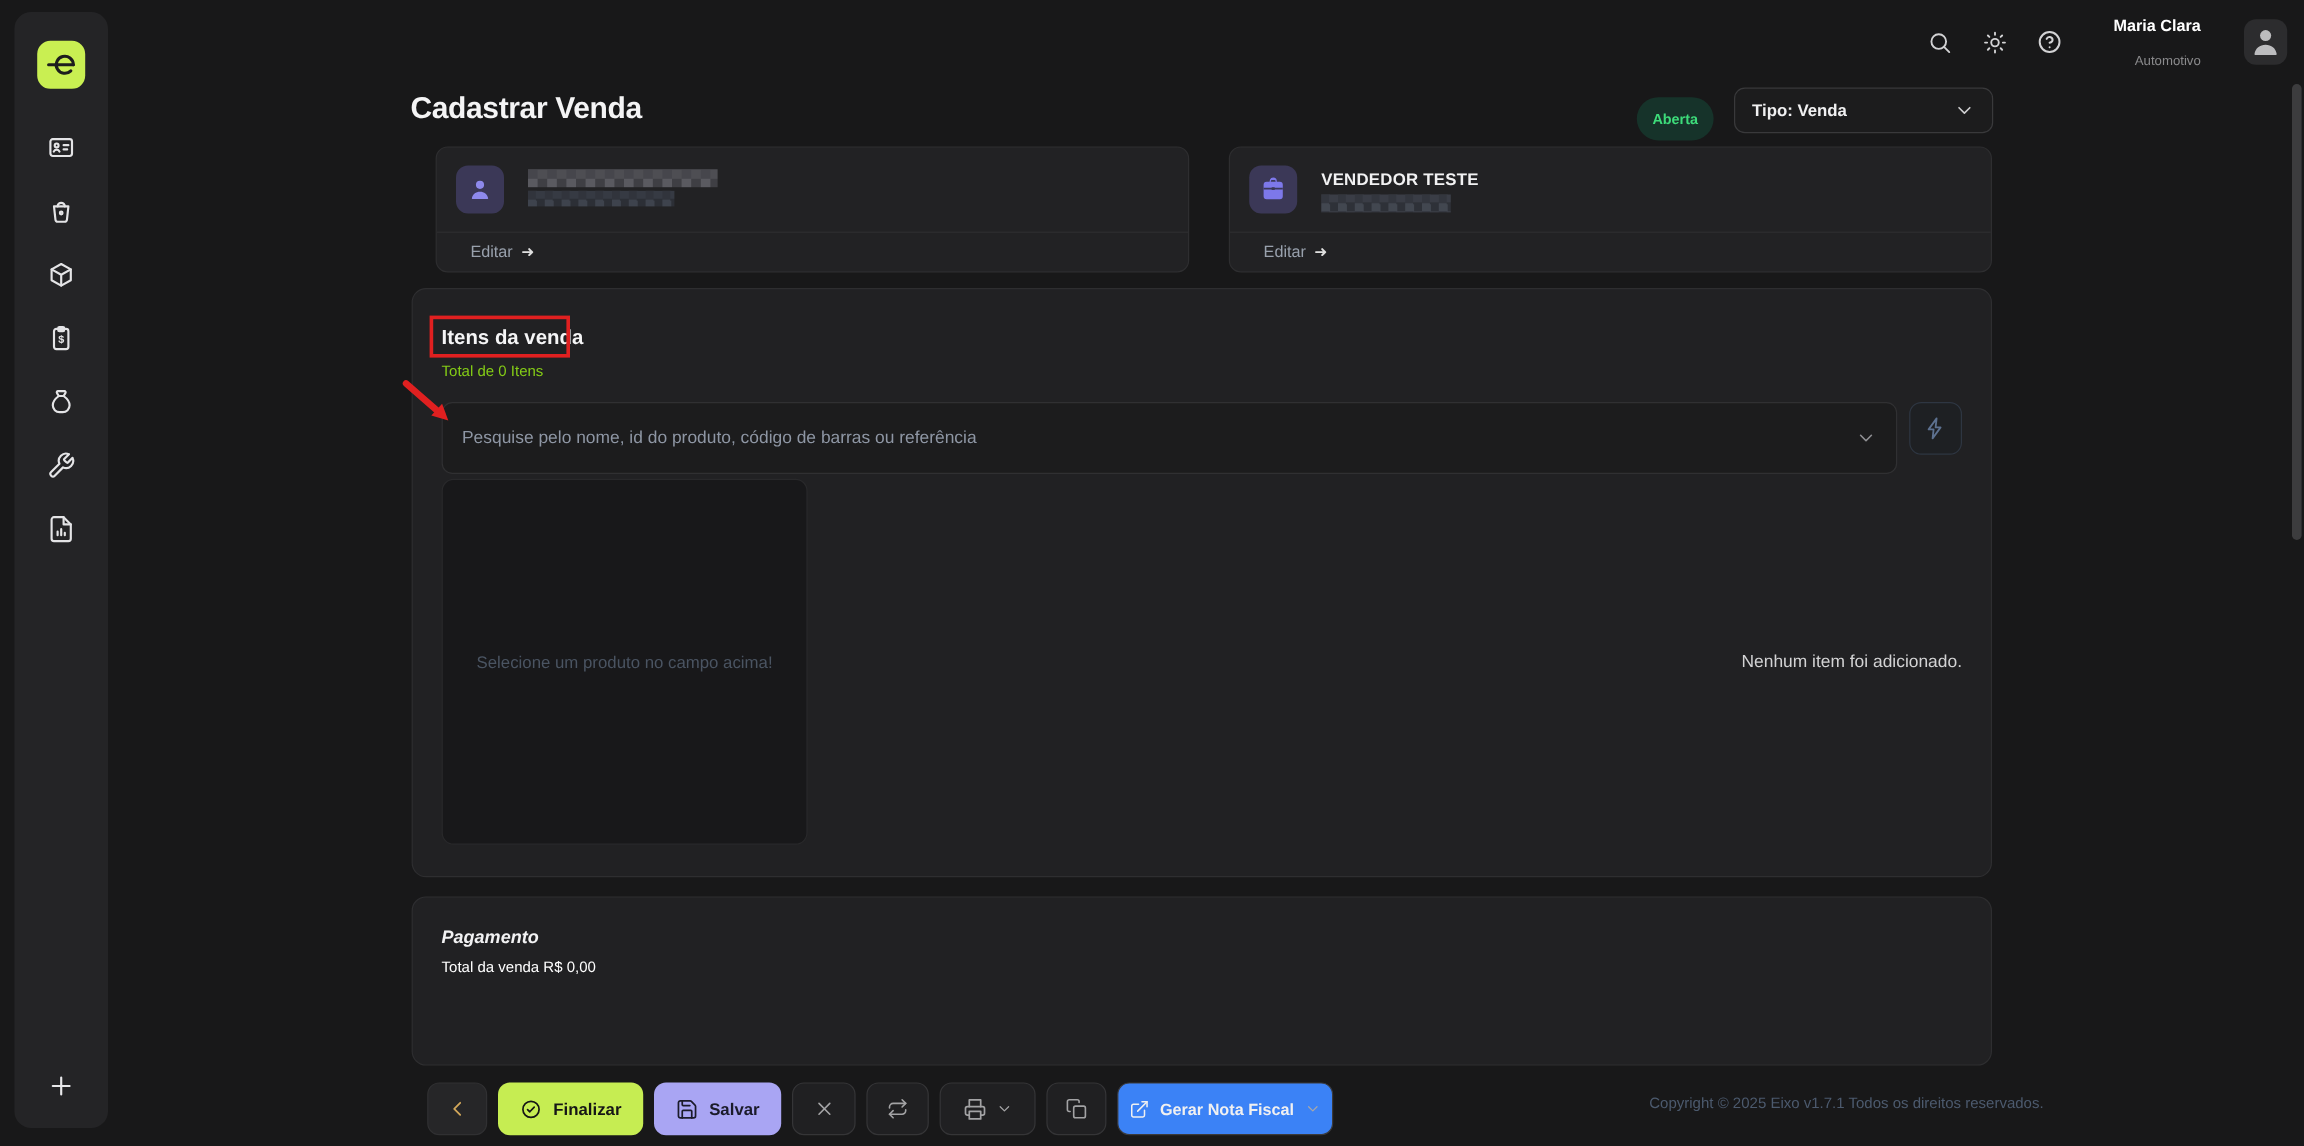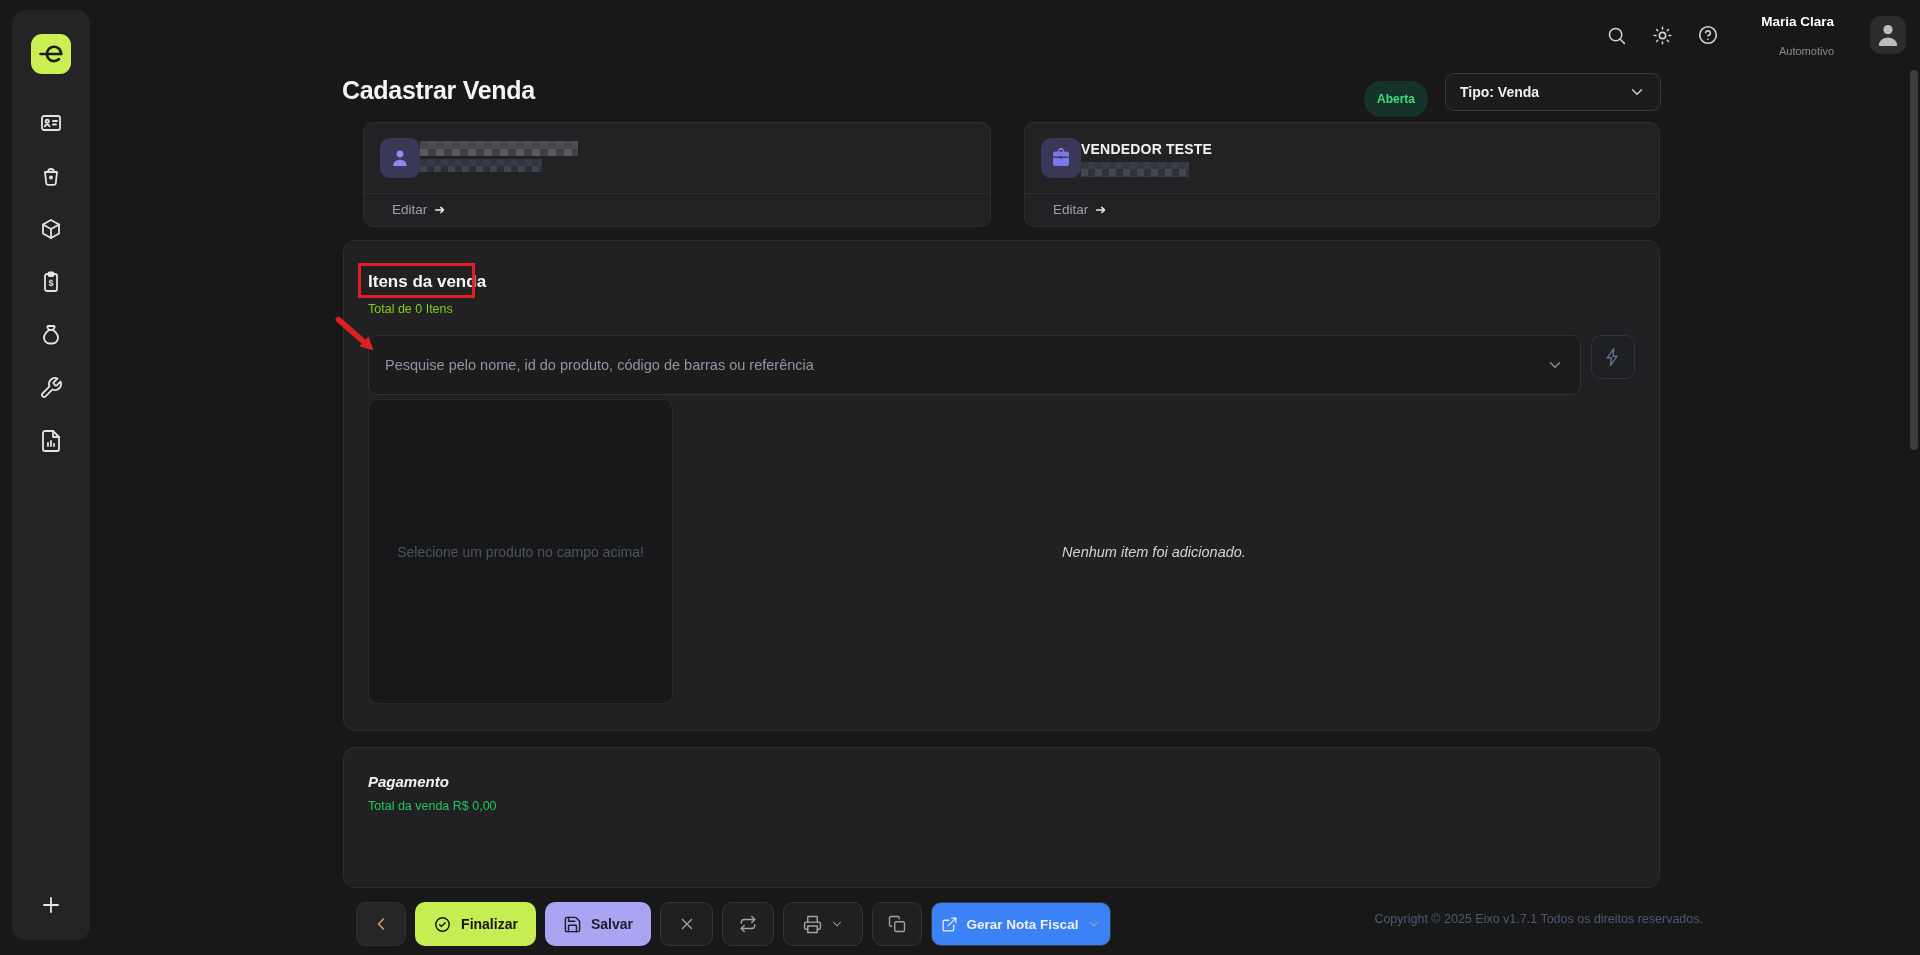--- a/index.html
+++ b/index.html
@@ -37,21 +37,21 @@
   .status-badge { position:absolute; left:1364px; top:81px; height:23px; padding:18px 13px; border-radius:999px;
     background:#16332a; color:#3ddc7a; font-size:12px; font-weight:bold; display:flex; align-items:center; }
   .type-dropdown { position:absolute; left:1445px; top:73px; width:216px; height:38px; border-radius:9px;
     background:#1c1c1d; border:1px solid #39393b; display:flex; align-items:center; padding:0 14px; cursor:pointer; }
   .type-dropdown span { font-size:14px; font-weight:bold; color:#f0f0f1; }
   .type-dropdown .chev { margin-left:auto; color:#cfcfd1; }
   
   .entity-card { position:absolute; top:122px; height:105px; background:#222224; border:1px solid #2e2e30; border-radius:10px; }
   .entity-card.customer { left:363px; width:628px; }
   .entity-card.seller   { left:1024px; width:636px; }
-  .entity-head { display:flex; gap:0; padding:15px 16px 0 16px; }
+  .entity-head { display:flex; gap:20px; padding:15px 16px 0 16px; }
   .entity-avatar { width:40px; height:40px; border-radius:10px; background:#3b3857; color:#8e89ec;
     display:flex; align-items:center; justify-content:center; flex:0 0 auto; }
   .entity-lines { padding-top:3px; }
   .entity-name { font-size:14px; font-weight:bold; color:#f2f2f3; letter-spacing:.2px; margin-bottom:5px; }
   .mosaic-a { width:158px; height:15px; background:conic-gradient(#4e4e53 25%, #3f3f44 0 50%, #5a5a60 0 75%, #46464c 0) 0 0/16px 16px; margin-bottom:3px; }
   .mosaic-b { width:122px; height:13px; background:conic-gradient(#363a43 25%, #2c2f36 0 50%, #3e434d 0 75%, #31343c 0) 0 0/14px 14px; }
   .mosaic-c { width:108px; height:15px; background:conic-gradient(#3a3d46 25%, #2e3138 0 50%, #424750 0 75%, #33363e 0) 0 0/14px 14px; }
   .entity-divider { position:absolute; left:0; right:0; top:70px; height:1px; background:#2e2e30; }
   .edit-link { position:absolute; left:28px; top:79px; display:flex; align-items:center; gap:7px; cursor:pointer;justify-content:center; }
   .edit-link .lbl { font-size:13.5px; color:#99a1ad; }
@@ -67,27 +67,27 @@
   .search-select input { flex:1; background:transparent; border:none; outline:none; color:#8e96a4; font-size:14.5px;
     font-family:"Liberation Sans", sans-serif; }
   .search-select input::placeholder { color:#8e96a4; opacity:1; }
   .search-select .chev { color:#8f8f93; margin-left:10px; }
   .zap-button { width:44px; height:44px; border-radius:10px; background:#1e2023; border:1px solid #2e3642;
     color:#5d7190; display:flex; align-items:center; justify-content:center; cursor:pointer; }
   .items-body { position:absolute; left:24px; right:24px; top:158px; bottom:26px; display:flex; }
   .product-panel { width:305px; height:100%; background:#18181a; border:1px solid #29292b; border-radius:10px;
     display:flex; align-items:center; justify-content:center; }
   .product-panel-text { font-size:14px; color:#4a5462; }
-  .items-empty { flex:1; display:flex; align-items:center; justify-content:center;font-style:italic; }
+  .items-empty { flex:1; display:flex; align-items:center; justify-content:flex-end; }
   .items-empty span { font-size:14.5px; color:#d3d3d4; }
   
   .payment-card { position:absolute; left:343px; top:747px; width:1317px; height:141px;
     background:#212123; border:1px solid #2e2e30; border-radius:12px; padding:25px 24px; }
   .payment-title { font-size:15px; font-weight:bold; color:#f2f2f3;font-style:italic; }
-  .payment-subtitle { margin-top:9px; font-size:12.5px; color:#22c55e; }
+  .payment-subtitle { margin-top:9px; font-size:12.5px; color:#ffffff; }
   
   .toolbar { position:absolute; left:356px; top:902px; height:44px; display:flex; align-items:center; gap:9px; }
   .tbtn { height:44px; border-radius:10px; display:flex; align-items:center; justify-content:center; cursor:pointer; }
   .tbtn.ghost { background:#202022; border:1px solid #353537; color:#a3a3a5; }
   .btn-back { width:50px; background:#262628; border:1px solid #303032; color:#d2a75a; }
   .btn-finalize { width:121px; gap:9px; background:#c6ed52; color:#161616; font-size:14px; font-weight:bold; }
   .btn-save { width:106px; gap:9px; background:#a9a5f3; color:#1b1b2a; font-size:14px; font-weight:bold; }
   .btn-x { width:53px; }
   .btn-repeat { width:52px; }
   .btn-print { width:80px; gap:8px; }

